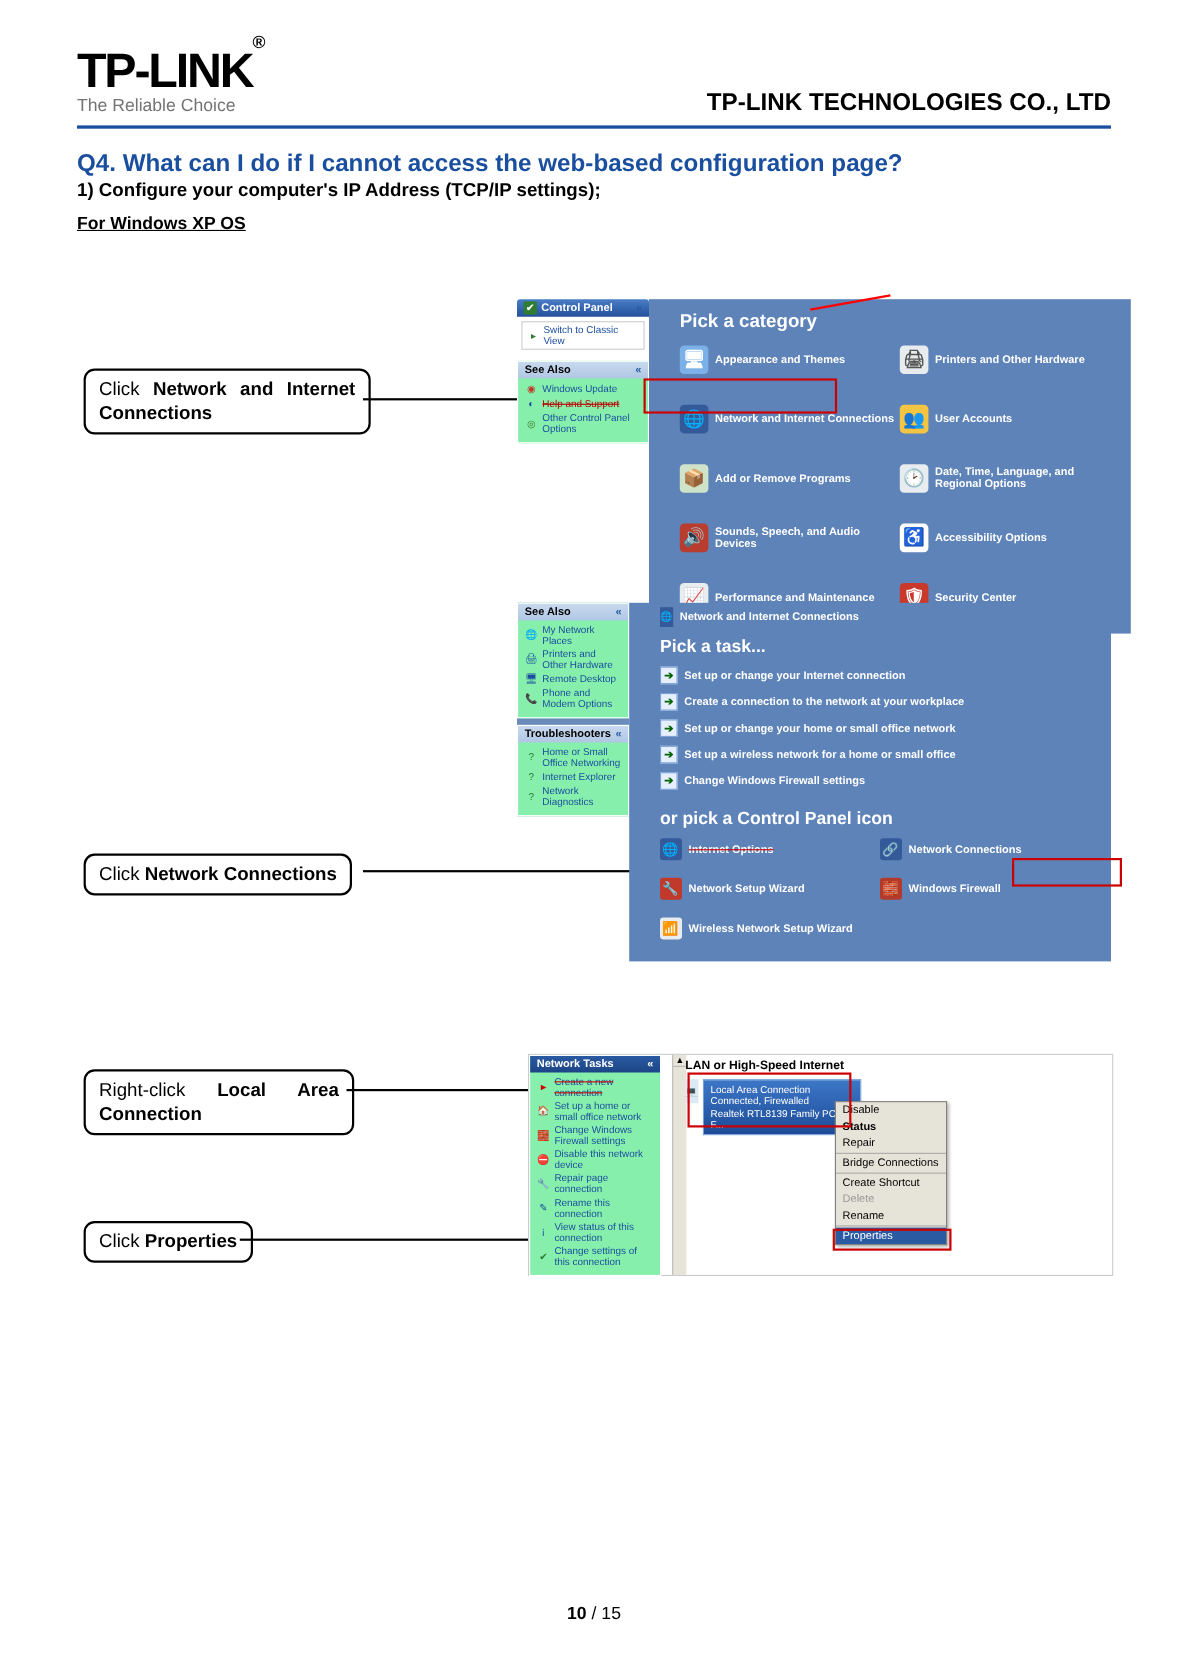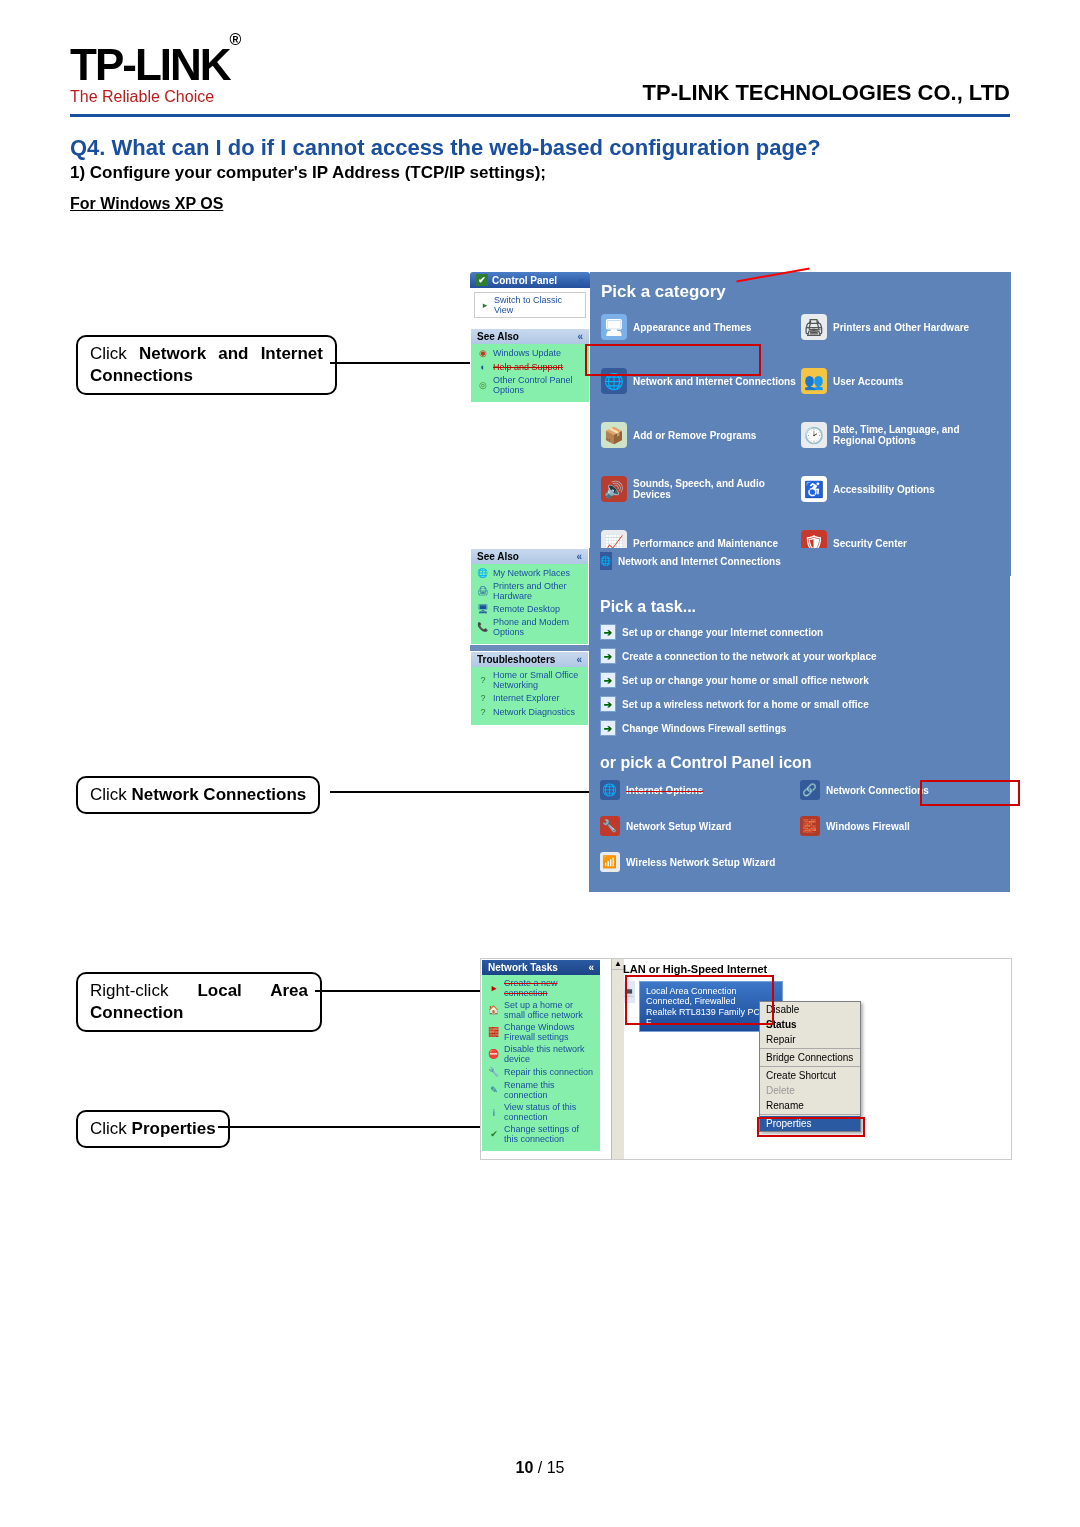--- a/index.html
+++ b/index.html
@@ -1,20 +1,20 @@
 <!DOCTYPE html>
 <html><head>
 <meta charset="utf-8">
 <style>
   body { margin:0; padding:0; background:#fff; font-family: Arial, Helvetica, sans-serif; color:#000; }
   .page { width:1080px; height:1527px; margin:0 auto; position:relative; box-sizing:border-box; padding:40px 70px 0 70px; }
   .header { display:flex; justify-content:space-between; align-items:flex-end; border-bottom:3px solid #1a4e9e; padding-bottom:8px; }
   .logo-block .brand { font-family: Arial Black, Arial, sans-serif; font-weight:900; font-size:44px; letter-spacing:-2px; color:#000; }
   .logo-block .brand sup{ font-size:16px; top:-1.2em; position:relative;}
-  .logo-block .tag { font-size:16px; color:#b91c1c; margin-top:-2px;}
+  .logo-block .tag { font-size:16px; color:#737373; margin-top:-2px;}
   .company { font-weight:bold; font-size:22px; color:#000; }
   .q-title { color:#1a4e9e; font-weight:bold; font-size:22px; margin-top:18px; }
   .sub { font-weight:bold; font-size:17px; margin-top:2px;}
   .underline { text-decoration:underline; font-weight:bold; font-size:16px; margin-top:12px; display:inline-block;}
   .intro { font-size:17px; margin-top:18px; width:320px; line-height:1.35;}
   .intro b{font-weight:bold;}
   .callout { border:2px solid #000; border-radius:10px; padding:6px 12px; font-size:17px; display:inline-block; line-height:1.3; }
   .callout b{font-weight:bold;}
   .connector { position:absolute; background:#000; height:2px; }
   .footer { position:absolute; bottom:50px; left:0; width:100%; text-align:center; font-size:16px; }
@@ -28,21 +28,21 @@
   .cp-sidebar ul{list-style:none;margin:0;padding:2px 6px 6px 6px;}
   .cp-sidebar li{display:flex;align-items:center;gap:4px;padding:1px 0;color:#1a4e9e;font-size:9px;}
   .chevrons{font-size:10px;color:#2a5aa2;}
   .titlebar{background:linear-gradient(#4a7ec7,#234f9b);color:#fff;font-weight:bold;padding:2px 6px;font-size:10px;display:flex;align-items:center;gap:4px;border-radius:3px 3px 0 0;}
   .switch{background:#fff;border:1px solid #ccc;color:#1a4e9e;font-size:9px;padding:2px 4px;margin:4px;display:flex;align-items:center;gap:3px;}
   .pick-h{color:#fff;font-weight:bold;font-size:17px;}
   .cat-grid{display:grid;grid-template-columns:200px 200px;row-gap:28px;}
   .cat{display:flex;align-items:center;gap:6px;font-weight:bold;font-size:10px;color:#fff;}
   .cat .ico{width:26px;height:26px;border-radius:4px;display:flex;align-items:center;justify-content:center;font-size:16px;flex:0 0 26px;}
   .strike{position:absolute;border:1px solid red;pointer-events:none;}
-  .cat-area{background:#5e83b8;flex:1;padding:10px 10px 20px 11px;position:relative;}
+  .cat-area{background:#5e83b8;flex:1;padding:10px 10px 20px 28px;position:relative;}
 
   .task-list{list-style:none;padding:0;margin:4px 0 0 0;}
   .task-list li{display:flex;align-items:center;gap:6px;font-weight:bold;font-size:10px;color:#fff;padding:4px 0;}
   .task-list .arr{width:14px;height:14px;background:#e5efff;border:1px solid #7aa0d8;display:flex;align-items:center;justify-content:center;color:#006400;font-size:10px;flex:0 0 14px;}
 
   .cp-icons{display:grid;grid-template-columns:200px 200px;row-gap:16px;margin-top:8px;}
   .cp-icon{display:flex;align-items:center;gap:6px;font-weight:bold;font-size:10px;color:#fff;}
   .cp-icon .ico{width:20px;height:20px;border-radius:3px;display:flex;align-items:center;justify-content:center;font-size:12px;flex:0 0 20px;}
   .red-hilite{position:absolute;border:2px solid #cc0000;}
 
@@ -219,21 +219,21 @@
               <span>Network Diagnostics</span>
             </li>
         </ul>
       </div>
     </div>
     <div class="cat-area" style="padding-top:4px;">
       <div style="display:flex;align-items:center;gap:6px;color:#fff;font-weight:bold;font-size:10px;">
         <span class="sq" style="background:#355a9a;color:#fff;width:18px;height:18px;">🌐</span>
         <span>Network and Internet Connections</span>
       </div>
-      <div class="pick-h" style="margin-top:28px;font-size:16px;">Pick a task...</div>
+      <div class="pick-h" style="margin-top:10px;font-size:16px;">Pick a task...</div>
       <ul class="task-list">
         <li>
             <span class="arr">➔</span>
             <span>Set up or change your Internet connection</span>
           </li>
         <li>
             <span class="arr">➔</span>
             <span>Create a connection to the network at your workplace</span>
           </li>
         <li>
@@ -308,21 +308,21 @@
             <li>
                 <span class="sq">🧱</span>
                 <span>Change Windows Firewall settings</span>
               </li>
             <li>
                 <span class="sq">⛔</span>
                 <span>Disable this network device</span>
               </li>
             <li>
                 <span class="sq">🔧</span>
-                <span>Repair this connection</span>
+                <span>Repair page connection</span>
               </li>
             <li>
                 <span class="sq">✎</span>
                 <span>Rename this connection</span>
               </li>
             <li>
                 <span class="sq">ℹ</span>
                 <span>View status of this connection</span>
               </li>
             <li>

